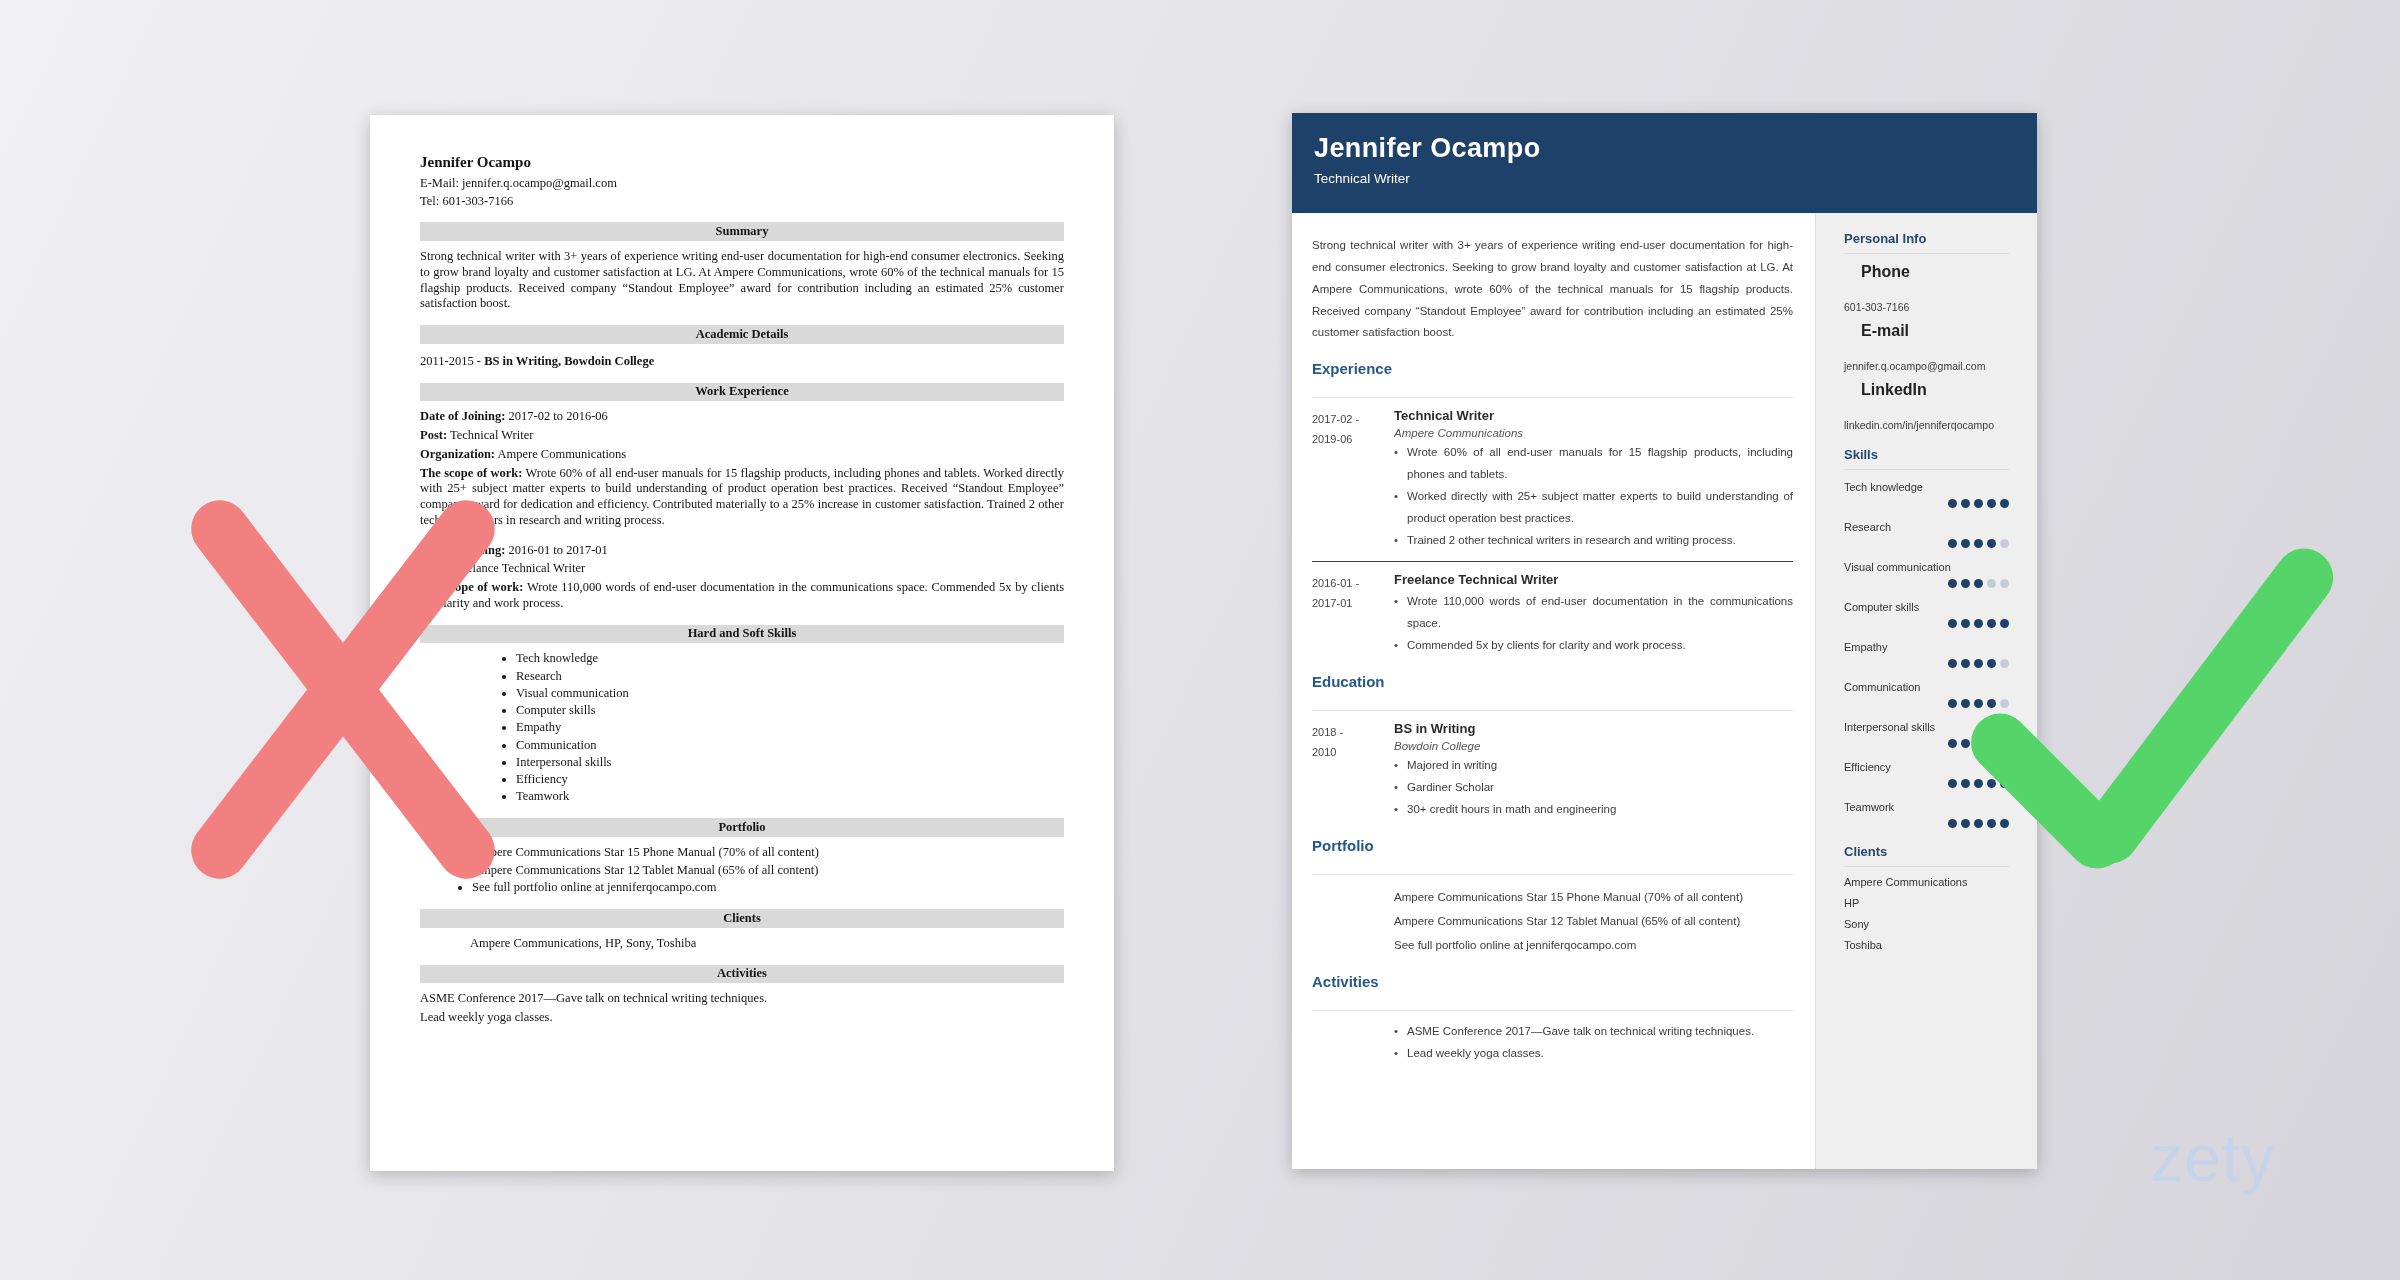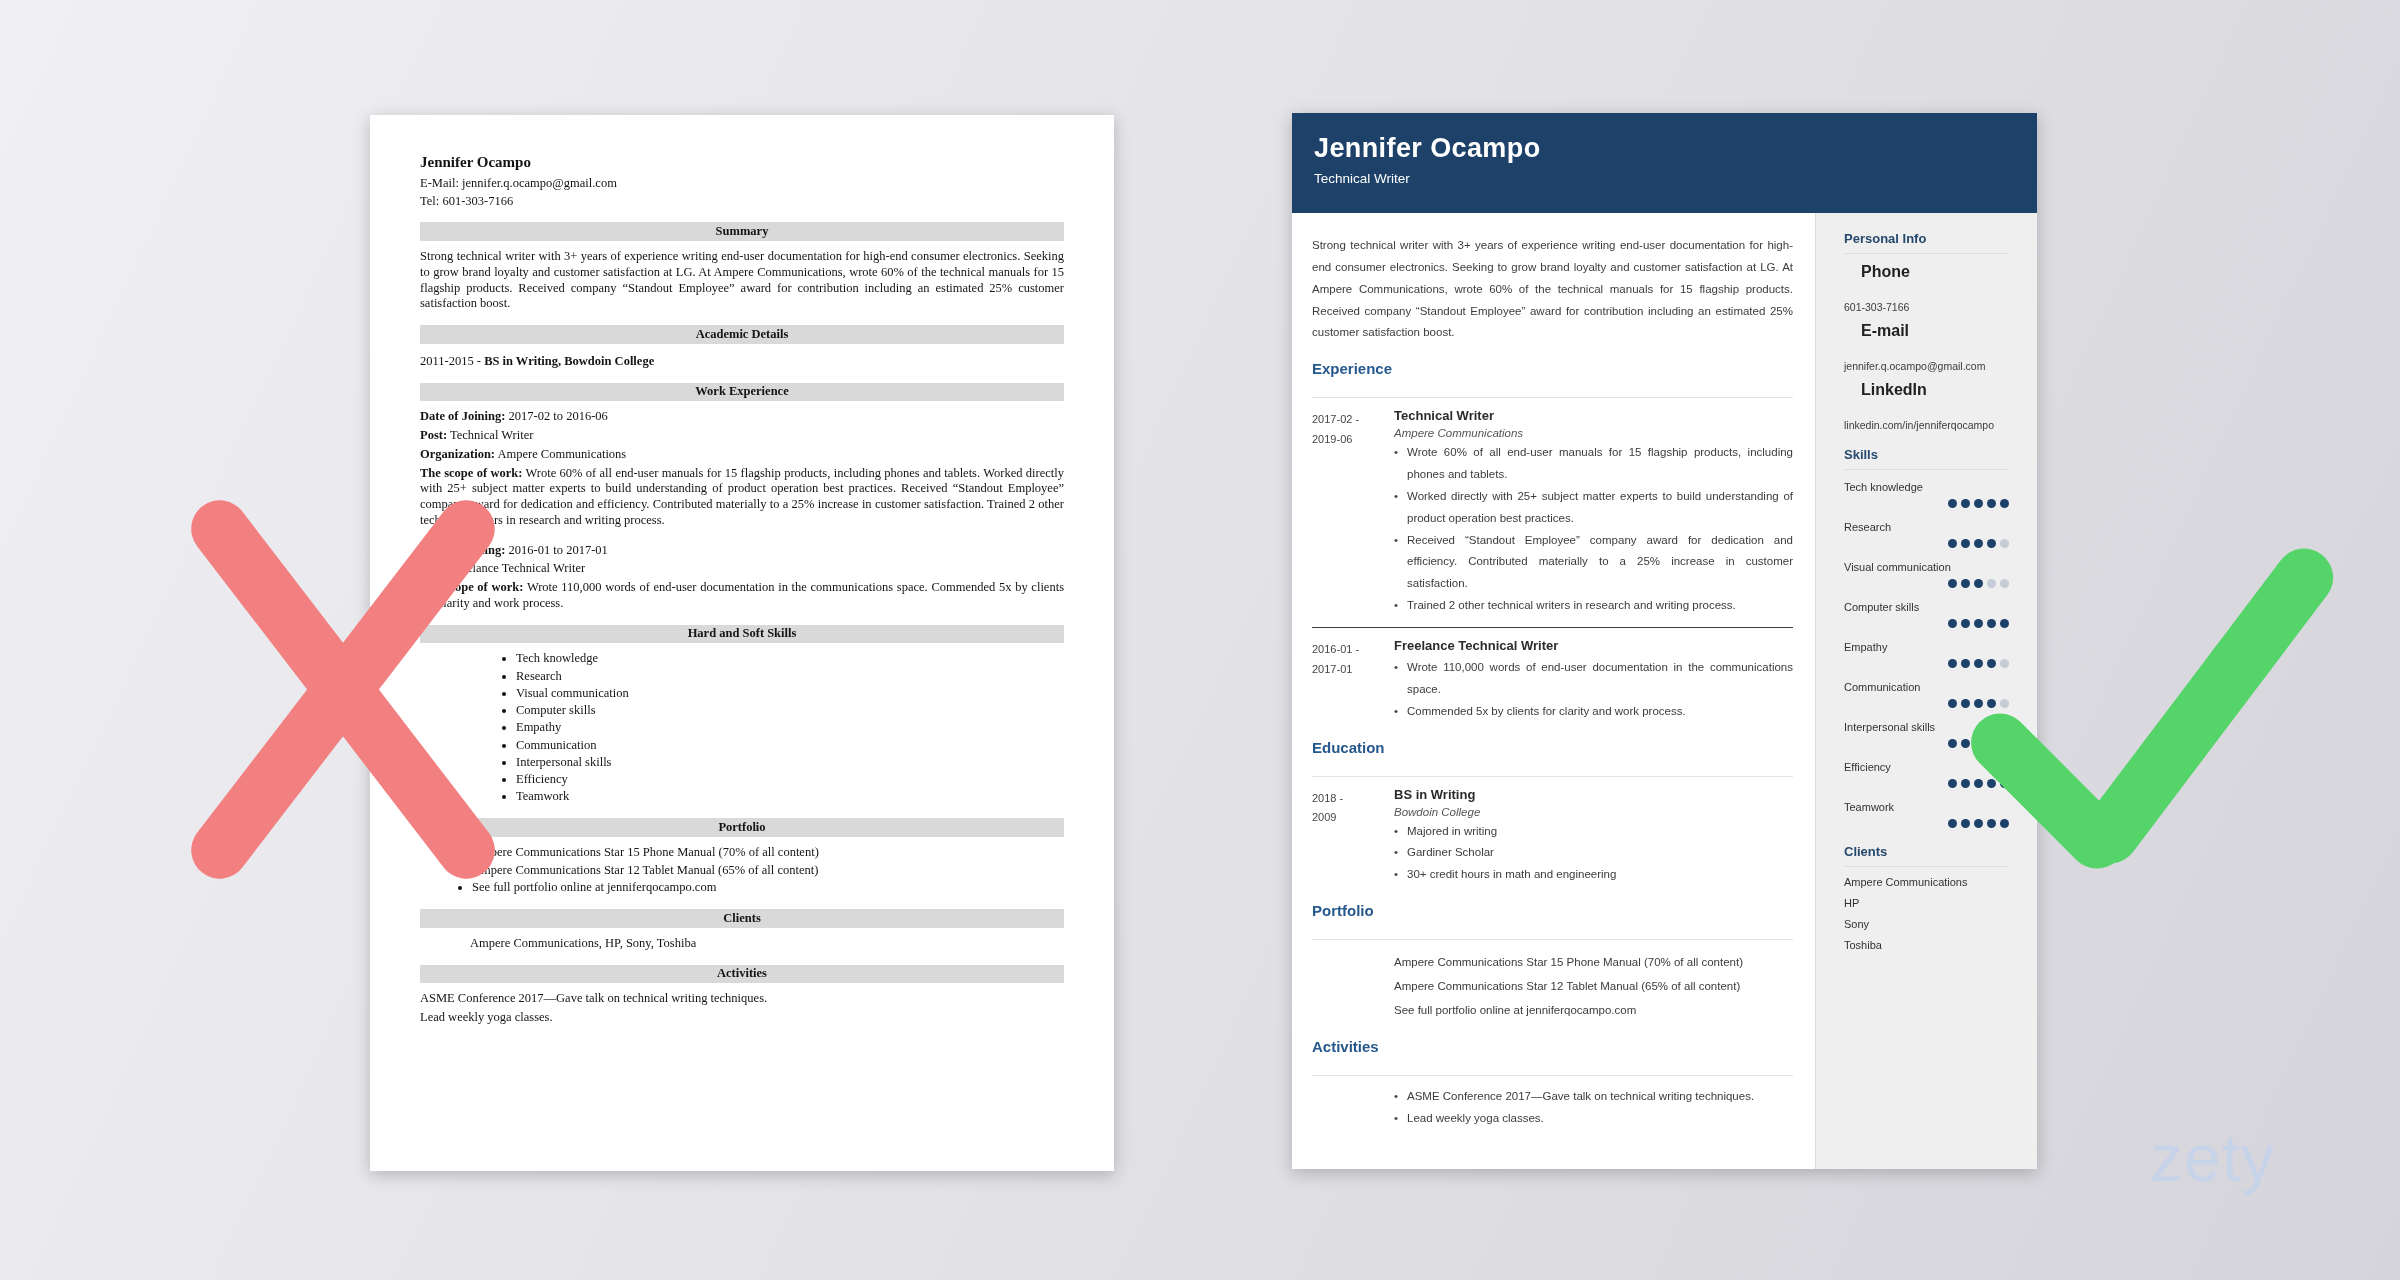--- a/index.html
+++ b/index.html
@@ -143,21 +143,20 @@
           <div class="rr-dates">
             <div>2017-02 -</div>
             <div>2019-06</div>
           </div>
           <div class="rr-content">
             <div class="rr-job-title">Technical Writer</div>
             <div class="rr-company">Ampere Communications</div>
             <ul class="rr-bullets">
               <li>Wrote 60% of all end-user manuals for 15 flagship products, including phones and tablets.</li>
               <li>Worked directly with 25+ subject matter experts to build understanding of product operation best practices.</li>
-              <li>Received “Standout Employee” company award for dedication and efficiency. Contributed materially to a 25% increase in customer satisfaction.</li>
               <li>Trained 2 other technical writers in research and writing process.</li>
             </ul>
           </div>
         </div>
         <div class="rr-entry">
           <div class="rr-dates">
             <div>2016-01 -</div>
             <div>2017-01</div>
           </div>
           <div class="rr-content">
@@ -166,21 +165,21 @@
               <li>Wrote 110,000 words of end-user documentation in the communications space.</li>
               <li>Commended 5x by clients for clarity and work process.</li>
             </ul>
           </div>
         </div>
 
         <h3 class="rr-h">Education</h3>
         <div class="rr-entry">
           <div class="rr-dates">
             <div>2018 -</div>
-            <div>2009</div>
+            <div>2010</div>
           </div>
           <div class="rr-content">
             <div class="rr-job-title">BS in Writing</div>
             <div class="rr-company">Bowdoin College</div>
             <ul class="rr-bullets">
               <li>Majored in writing</li>
               <li>Gardiner Scholar</li>
               <li>30+ credit hours in math and engineering</li>
             </ul>
           </div>

